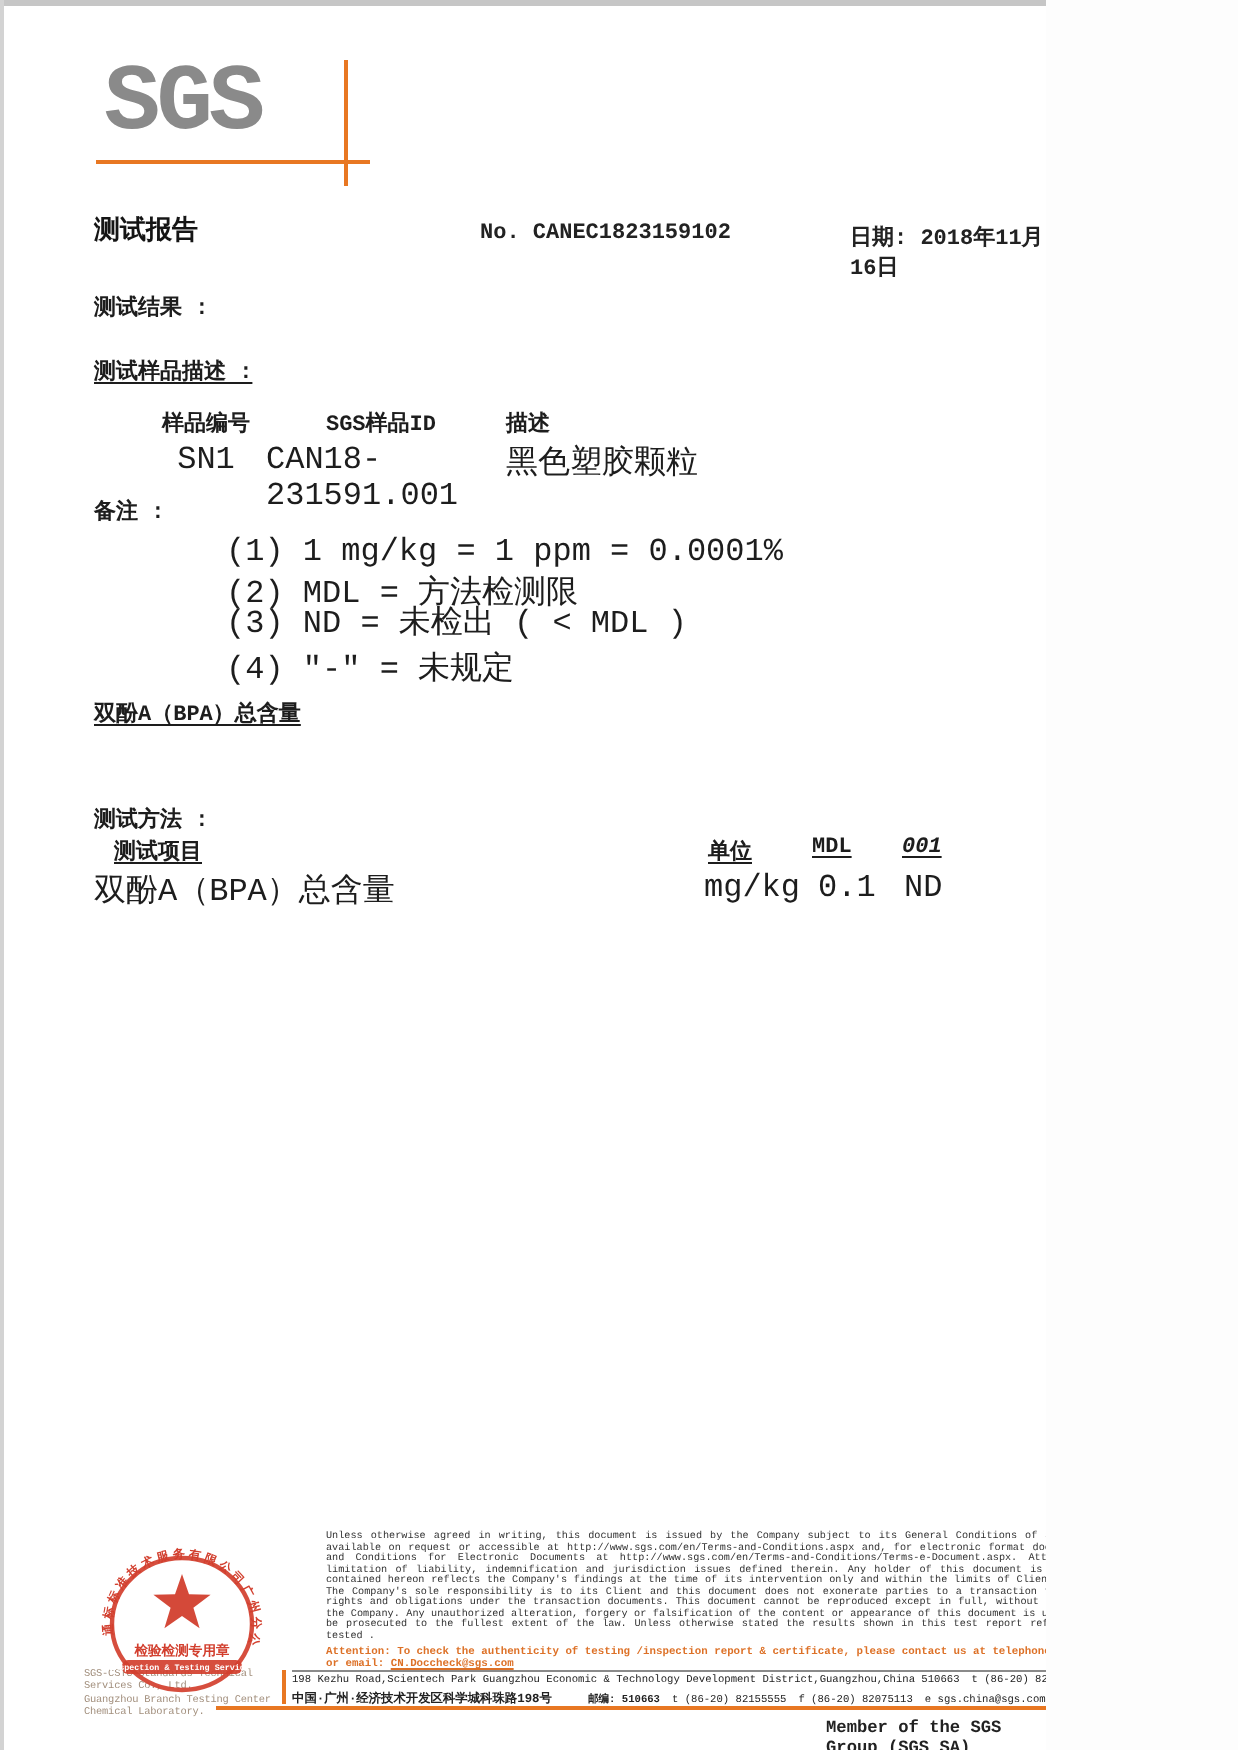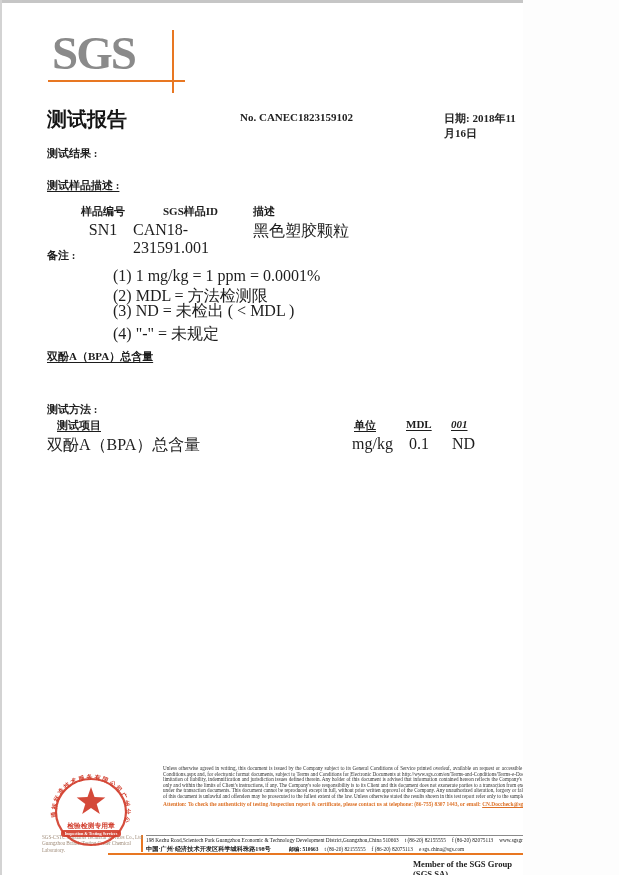--- a/index.html
+++ b/index.html
@@ -1,32 +1,32 @@
 <!DOCTYPE html>
 <html><head>
 <meta charset="utf-8">
 <style>
   html,body{margin:0;padding:0;background:#fdfdfd;}
   .page{position:absolute;left:0;top:0;width:523px;height:875px;background:#ffffff;
-        font-family:Liberation Serif, serif;color:#1d1d1d;overflow:hidden;}
+        font-family:Liberation Mono, monospace;color:#1d1d1d;overflow:hidden;}
   .abs{position:absolute;}
   .b-top{left:0;top:0;width:619px;height:3px;background:#c6c6c6;}
   .b-left{left:0;top:0;width:2px;height:875px;background:#d3d3d3;}
   .b-right{left:604px;top:0;width:2px;height:875px;background:#c6c6c6;}
 
   
   .logo-text{left:52px;top:26px;font-size:47px;font-weight:800;letter-spacing:-2px;color:#8a8a8a;line-height:54px;}
   .logo-hline{left:48px;top:80px;width:137px;height:2px;background:#e87722;}
   .logo-vline{left:172px;top:30px;width:2px;height:63px;background:#e87722;}
 
   
-  .doc-title{left:47px;top:106px;font-size:20px;font-weight:700;color:#151515;}
+  .doc-title{left:47px;top:106px;font-size:13px;font-weight:700;color:#151515;}
   .hdr{font-size:11px;font-weight:600;color:#222;padding-left:21px;}
   .report-no{left:219px;top:111px;}
-  .date{left:423px;top:111px;}
+  .date{left:404px;top:111px;}
   .pageinfo{left:517px;top:103px;}
 
   .lbl{font-size:11px;font-weight:700;color:#1d1d1d;text-align:center;}
   .txt{font-size:16px;color:#1d1d1d;}
   .u{text-decoration:underline;text-underline-offset:2px;}
 
   .results-label{left:47px;top:146px;}
   .sample-heading{left:47px;top:178px;}
 
   .st-h1{left:63px;top:204px;width:80px;text-align:center;}

